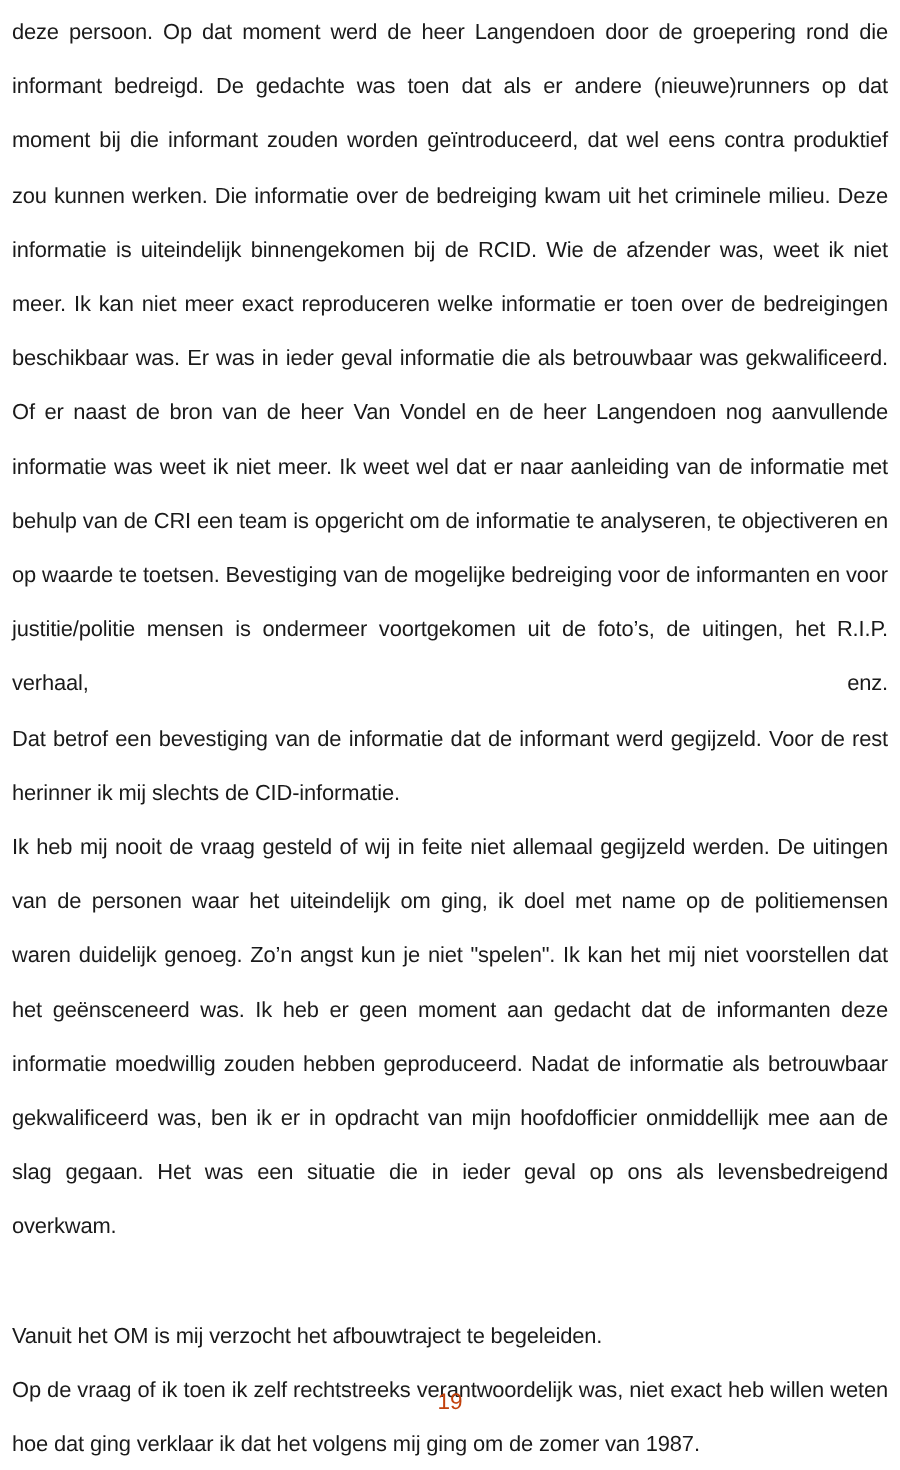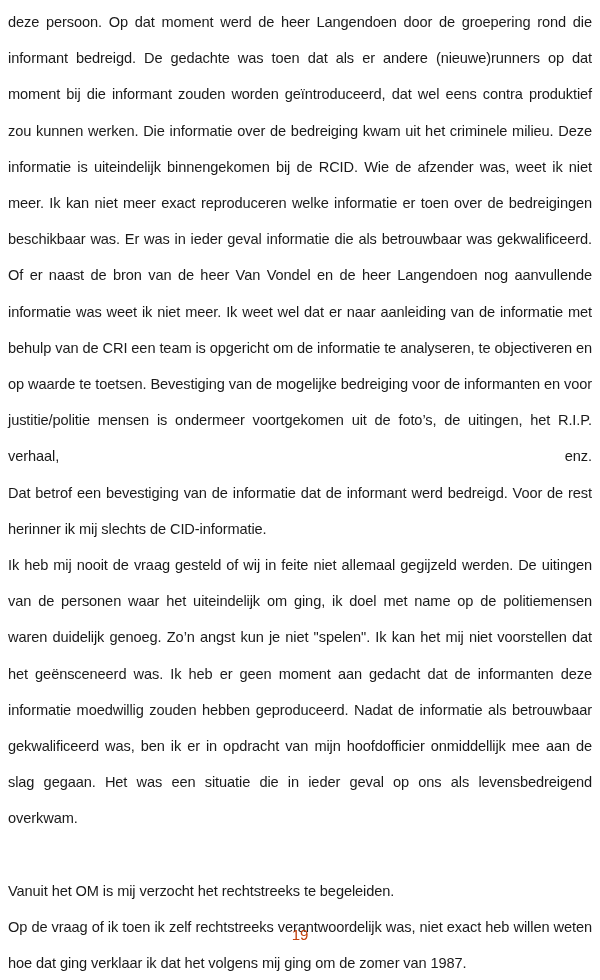--- a/index.html
+++ b/index.html
@@ -67,27 +67,27 @@
 </style>
 </head>
 <body>
 
 <div id="page">
 
   <div id="content">
 
     <p class="para justify-all">deze persoon. Op dat moment werd de heer Langendoen door de groepering rond die informant bedreigd. De gedachte was toen dat als er andere (nieuwe)runners op dat moment bij die informant zouden worden geïntroduceerd, dat wel eens contra produktief zou kunnen werken. Die informatie over de bedreiging kwam uit het criminele milieu. Deze informatie is uiteindelijk binnengekomen bij de RCID. Wie de afzender was, weet ik niet meer. Ik kan niet meer exact reproduceren welke informatie er toen over de bedreigingen beschikbaar was. Er was in ieder geval informatie die als betrouwbaar was gekwalificeerd. Of er naast de bron van de heer Van Vondel en de heer Langendoen nog aanvullende informatie was weet ik niet meer. Ik weet wel dat er naar aanleiding van de informatie met behulp van de CRI een team is opgericht om de informatie te analyseren, te objectiveren en op waarde te toetsen. Bevestiging van de mogelijke bedreiging voor de informanten en voor justitie/politie mensen is ondermeer voortgekomen uit de foto’s, de uitingen, het R.I.P. verhaal, enz.</p>
 
-    <p class="para last-ragged">Dat betrof een bevestiging van de informatie dat de informant werd bedreigd. Voor de rest herinner ik mij slechts de CID-informatie.</p>
+    <p class="para last-ragged">Dat betrof een bevestiging van de informatie dat de informant werd gegijzeld. Voor de rest herinner ik mij slechts de CID-informatie.</p>
 
     <p class="para last-ragged">Ik heb mij nooit de vraag gesteld of wij in feite niet allemaal gegijzeld werden. De uitingen van de personen waar het uiteindelijk om ging, ik doel met name op de politiemensen waren duidelijk genoeg. Zo’n angst kun je niet "spelen". Ik kan het mij niet voorstellen dat het geënsceneerd was. Ik heb er geen moment aan gedacht dat de informanten deze informatie moedwillig zouden hebben geproduceerd. Nadat de informatie als betrouwbaar gekwalificeerd was, ben ik er in opdracht van mijn hoofdofficier onmiddellijk mee aan de slag gegaan. Het was een situatie die in ieder geval op ons als levensbedreigend overkwam.</p>
 
     <div class="spacer-line"></div>
 
-    <p class="para last-ragged">Vanuit het OM is mij verzocht het rechtstreeks te begeleiden.</p>
+    <p class="para last-ragged">Vanuit het OM is mij verzocht het afbouwtraject te begeleiden.</p>
 
     <p class="para last-ragged">Op de vraag of ik toen ik zelf rechtstreeks verantwoordelijk was, niet exact heb willen weten hoe dat ging verklaar ik dat het volgens mij ging om de zomer van 1987.</p>
 
   </div>
 
   <div id="page-number">19</div>
 
 </div>
 
 </body></html>

